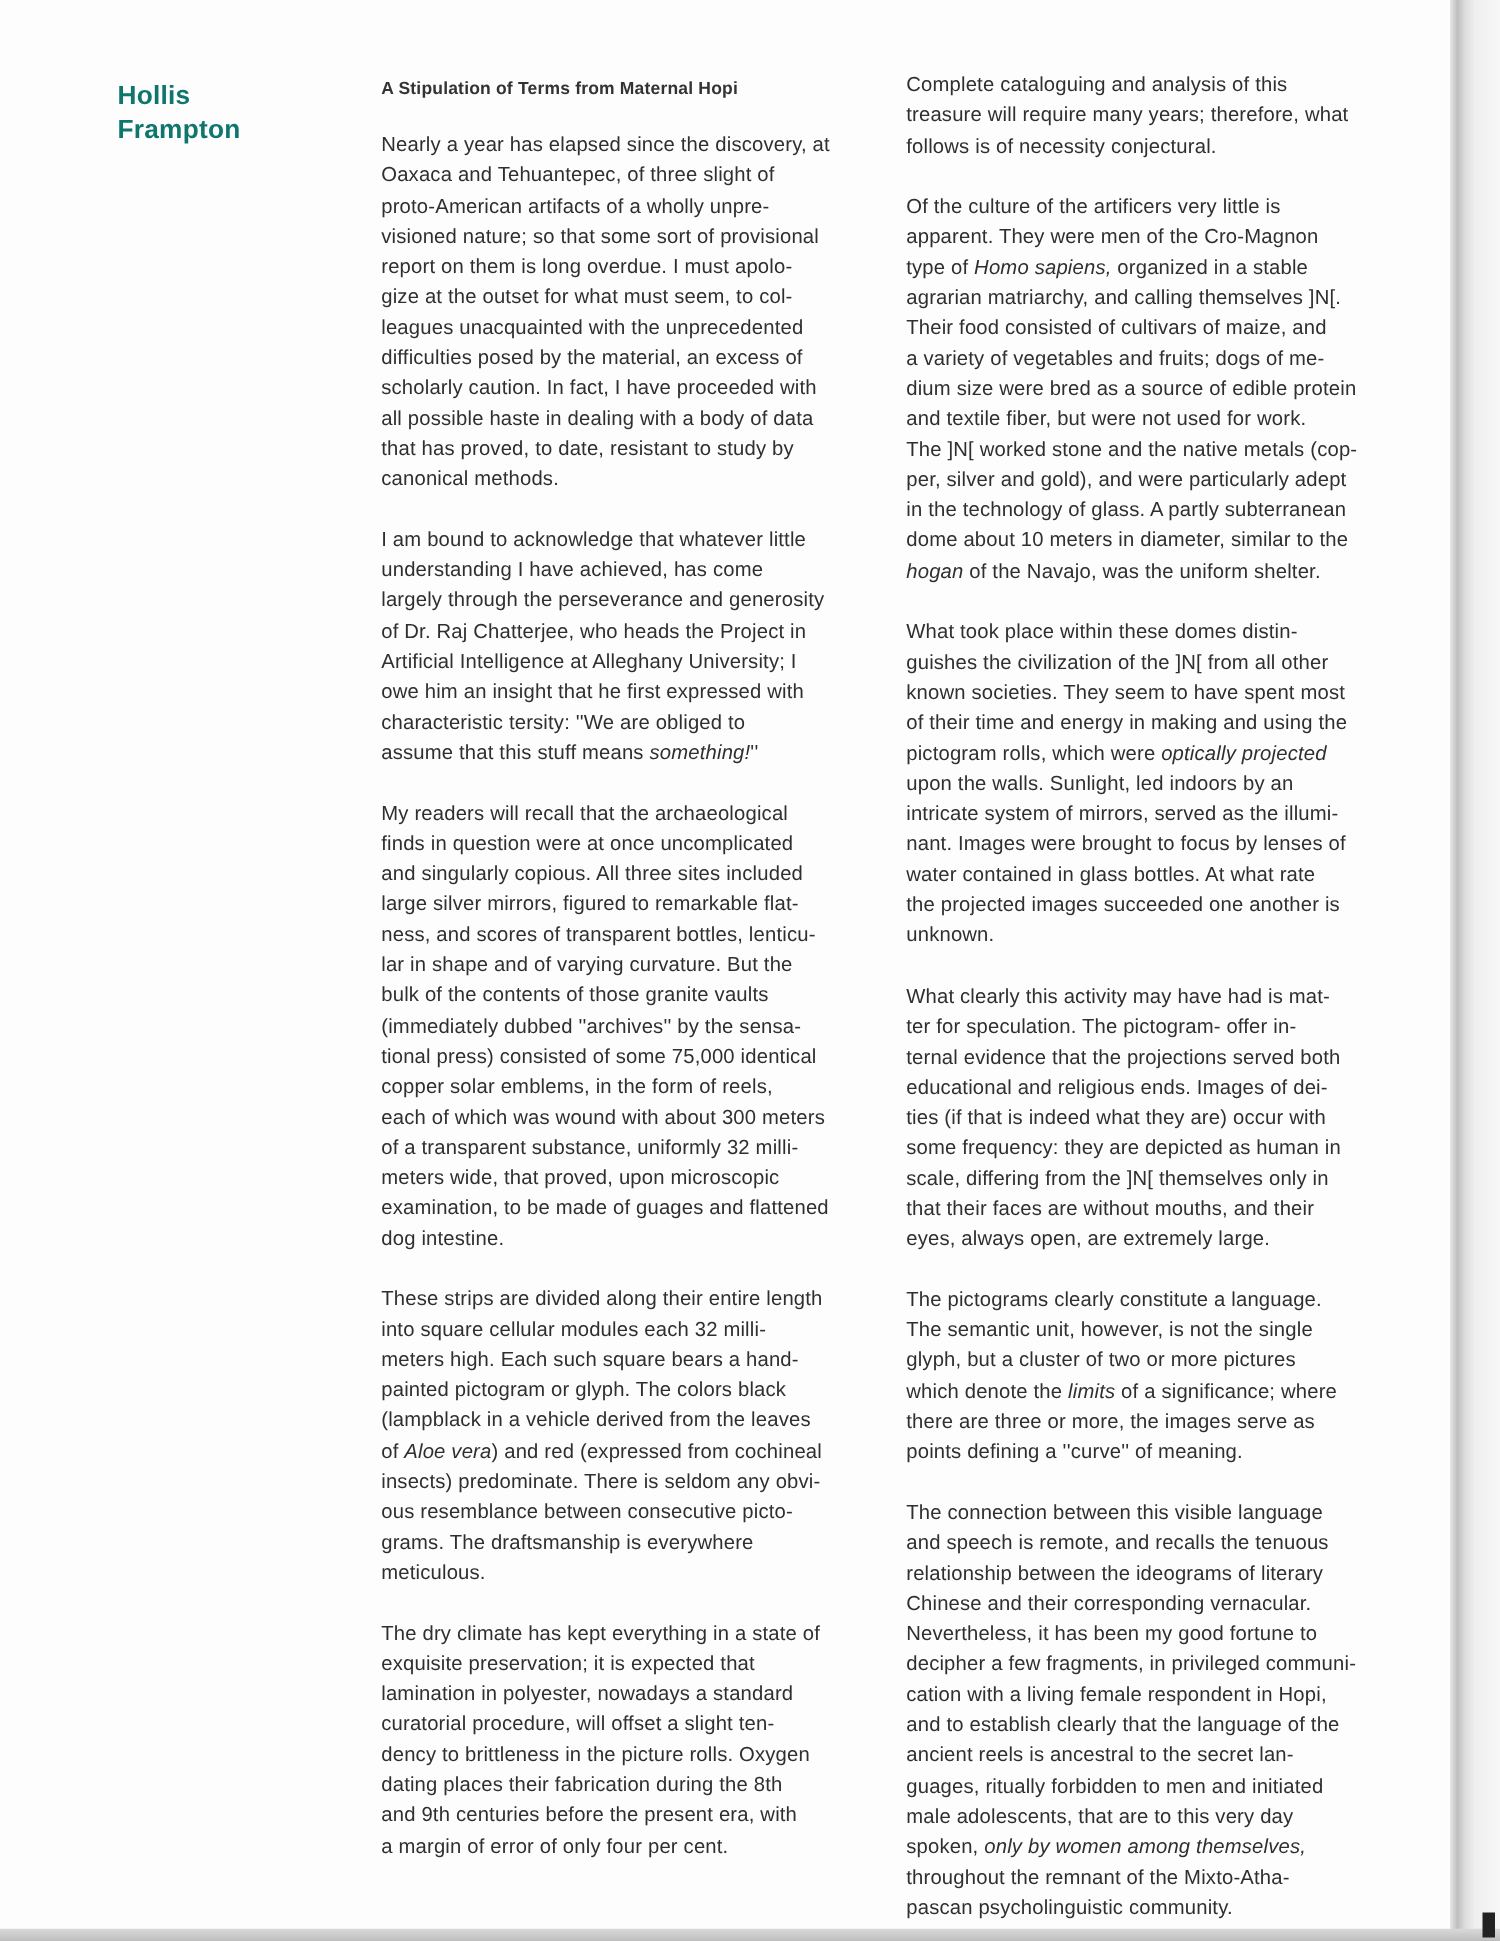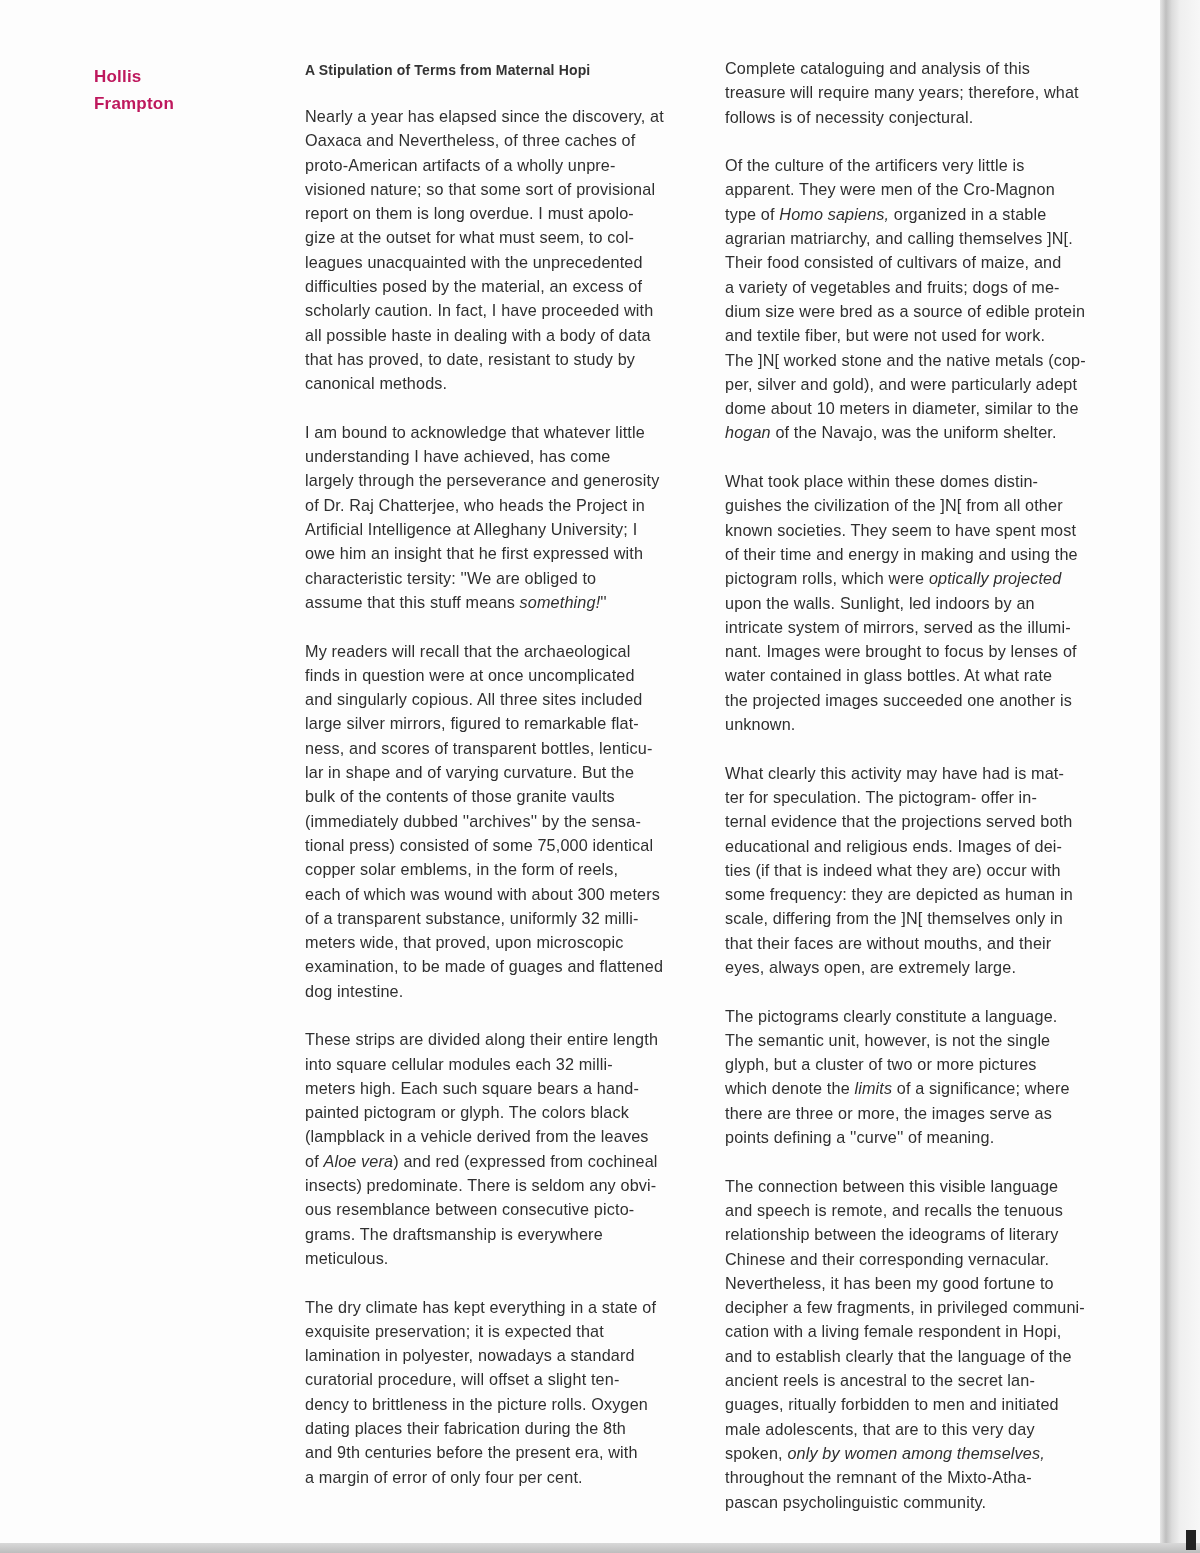--- a/index.html
+++ b/index.html
@@ -5,21 +5,21 @@
   html, body { margin: 0; padding: 0; }
   body {
     width: 1200px; height: 1553px; position: relative; overflow: hidden;
     background: #ffffff;
     font-family: "Liberation Sans", "DejaVu Sans", sans-serif;
     color: #2e2e2e;
   }
   .page { position: absolute; left: 0; top: 0; width: 1162px; height: 1546px; background: #fdfdfd; }
   .author {
     position: absolute; left: 94px; top: 63px;
-    font-weight: bold; font-size: 17px; line-height: 27px; color: #be185d;
+    font-weight: bold; font-size: 21px; line-height: 27px; color: #0f766e;
     letter-spacing: 0.2px;
   }
   .col { position: absolute; font-size: 16.2px; line-height: 24.3px; color: #2f2f2f; letter-spacing: 0.15px; }
   .col-1 { left: 305px; top: 58px; width: 410px; }
   .col-2 { left: 725px; top: 56px; width: 415px; }
   .title { font-weight: bold; font-size: 14px; line-height: 24px; color: #333; margin-bottom: 22px; }
   .para { margin: 0 0 24.3px 0; }
   .line { display: block; white-space: nowrap; }
   .line i { font-style: italic; }
   
@@ -40,21 +40,21 @@
   <div class="author">
     <div>Hollis</div>
     <div>Frampton</div>
   </div>
 
   <div class="col col-1">
     <div class="title">A Stipulation of Terms from Maternal Hopi</div>
     <div class="col-body">
         <div class="para">
           <span class="line">Nearly a year has elapsed since the discovery, at</span>
-          <span class="line">Oaxaca and Nevertheless, of three caches of</span>
+          <span class="line">Oaxaca and Tehuantepec, of three slight of</span>
           <span class="line">proto-American artifacts of a wholly unpre-</span>
           <span class="line">visioned nature; so that some sort of provisional</span>
           <span class="line">report on them is long overdue.  I must apolo-</span>
           <span class="line">gize at the outset for what must seem, to col-</span>
           <span class="line">leagues unacquainted with the unprecedented</span>
           <span class="line">difficulties posed by the material, an excess of</span>
           <span class="line">scholarly caution.  In fact, I have proceeded with</span>
           <span class="line">all possible haste in dealing with a body of data</span>
           <span class="line">that has proved, to date, resistant to study by</span>
           <span class="line">canonical methods.</span>
@@ -122,20 +122,21 @@
           <span class="line">Of the culture of the artificers very little is</span>
           <span class="line">apparent. They were men of the Cro-Magnon</span>
           <span class="line">type of <i>Homo sapiens,</i> organized in a stable</span>
           <span class="line">agrarian matriarchy, and calling themselves ]N[.</span>
           <span class="line">Their food consisted of cultivars of maize, and</span>
           <span class="line">a variety of vegetables and fruits; dogs of me-</span>
           <span class="line">dium size were bred as a source of edible protein</span>
           <span class="line">and textile fiber, but were not used for work.</span>
           <span class="line">The ]N[ worked stone and the native metals (cop-</span>
           <span class="line">per, silver and gold), and were particularly adept</span>
+          <span class="line">in the technology of glass.  A partly subterranean</span>
           <span class="line">dome about 10 meters in diameter, similar to the</span>
           <span class="line"><i>hogan</i> of the Navajo, was the uniform shelter.</span>
         </div>
         <div class="para">
           <span class="line">What took place within these domes distin-</span>
           <span class="line">guishes the civilization of the ]N[ from all other</span>
           <span class="line">known societies. They seem to have spent most</span>
           <span class="line">of their time and energy in making and using the</span>
           <span class="line">pictogram rolls, which were <i>optically projected</i></span>
           <span class="line">upon the walls.  Sunlight, led indoors by an</span>

